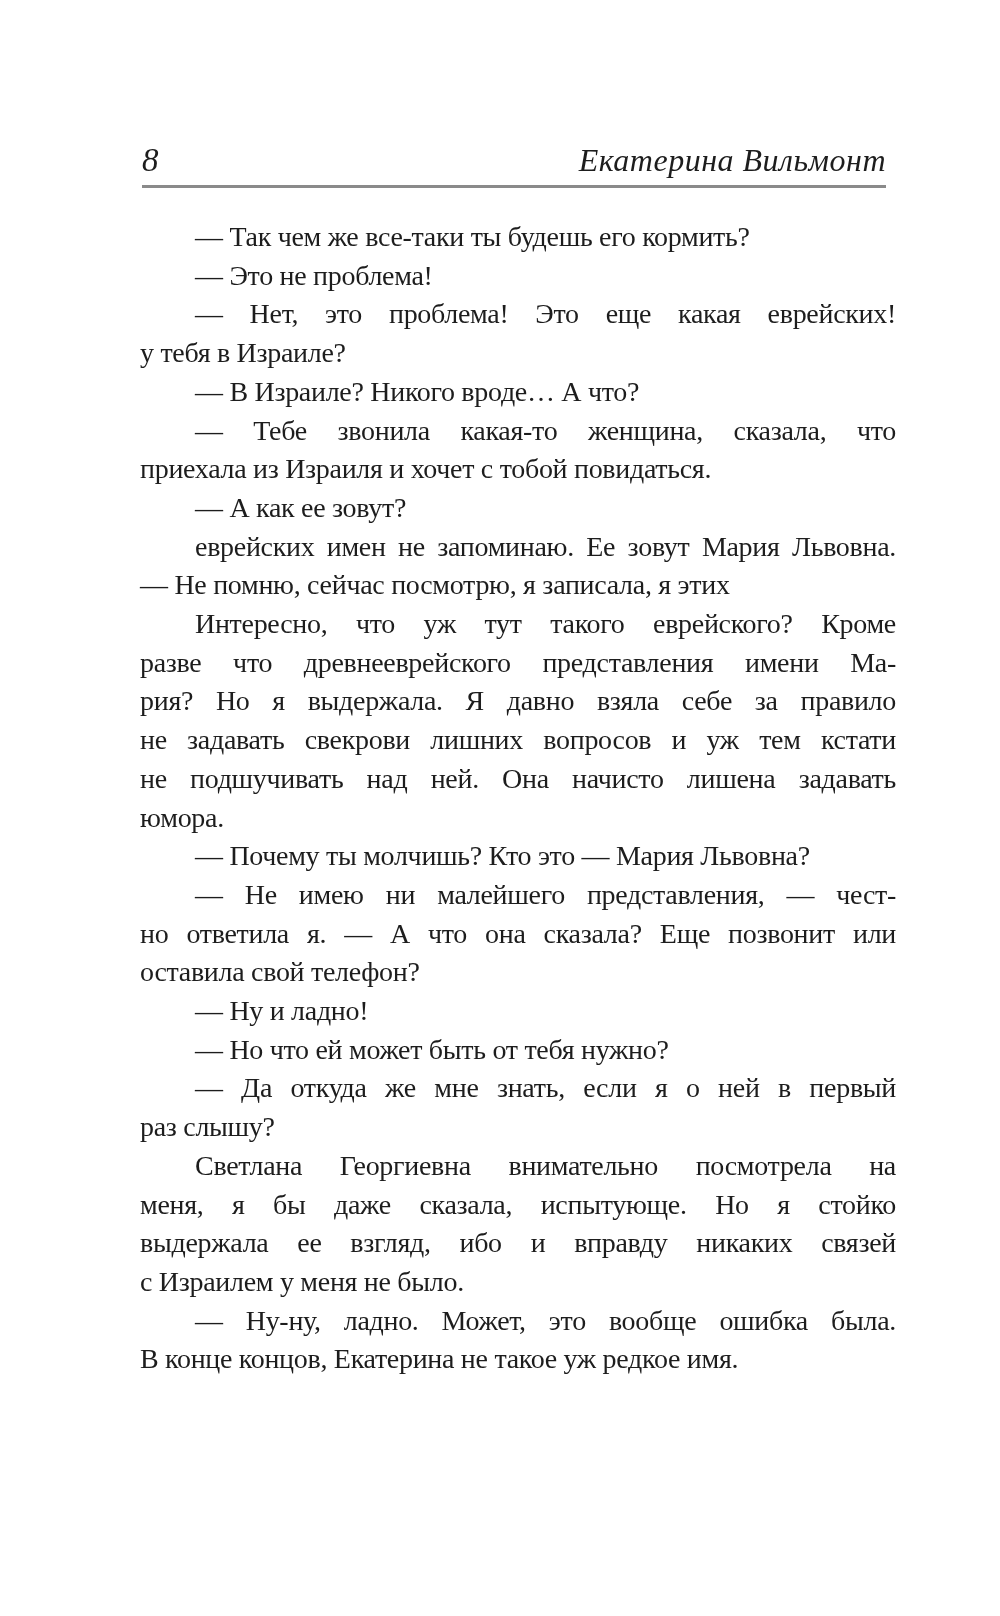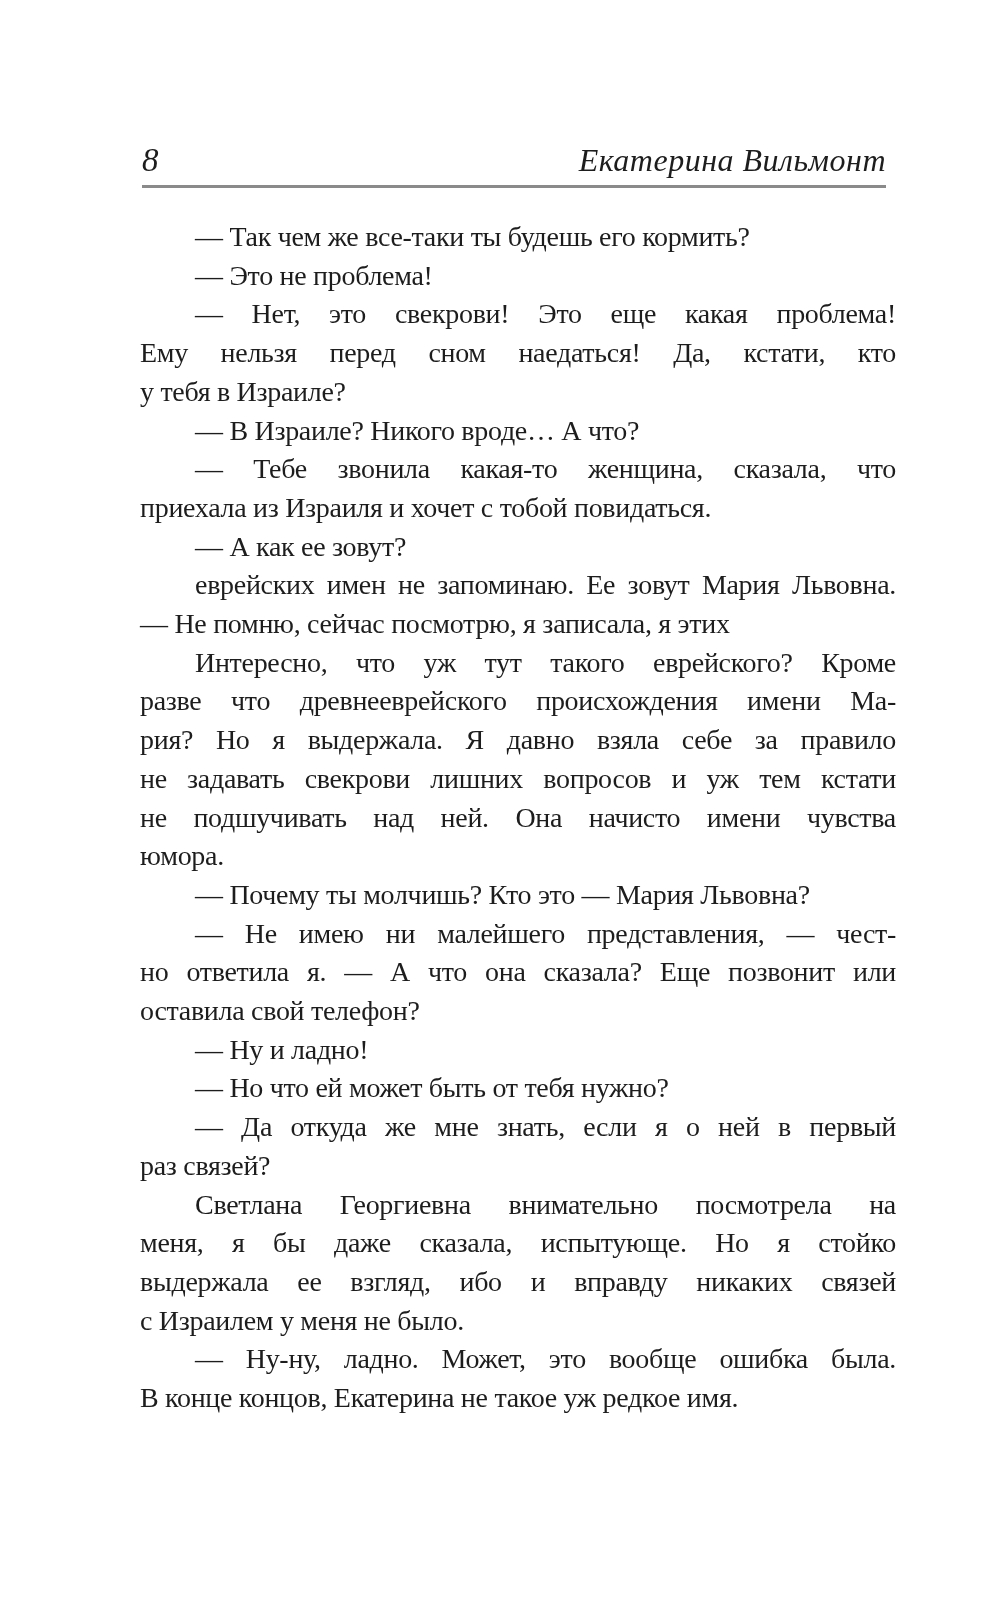--- a/index.html
+++ b/index.html
@@ -80,63 +80,62 @@
   </div>
   <div class="header-rule"></div>
   <div class="body-text" id="body-text">
       <div class="par">
         <div class="line">— Так чем же все-таки ты будешь его кормить?</div>
       </div>
       <div class="par">
         <div class="line">— Это не проблема!</div>
       </div>
       <div class="par">
-        <div class="line">— Нет, это свекрови! Это еще какая проблема!</div>
-        <div class="line">Ему нельзя перед сном наедаться! Да, кстати, кто</div>
+        <div class="line">— Нет, это проблема! Это еще какая еврейских!</div>
         <div class="line">у тебя в Израиле?</div>
       </div>
       <div class="par">
         <div class="line">— В Израиле? Никого вроде… А что?</div>
       </div>
       <div class="par">
         <div class="line">— Тебе звонила какая-то женщина, сказала, что</div>
         <div class="line">приехала из Израиля и хочет с тобой повидаться.</div>
       </div>
       <div class="par">
         <div class="line">— А как ее зовут?</div>
       </div>
       <div class="par">
         <div class="line">еврейских имен не запоминаю. Ее зовут Мария Львовна.</div>
         <div class="line">— Не помню, сейчас посмотрю, я записала, я этих</div>
       </div>
       <div class="par">
         <div class="line">Интересно, что уж тут такого еврейского? Кроме</div>
-        <div class="line">разве что древнееврейского происхождения имени Ма-</div>
+        <div class="line">разве что древнееврейского представления имени Ма-</div>
         <div class="line">рия? Но я выдержала. Я давно взяла себе за правило</div>
         <div class="line">не задавать свекрови лишних вопросов и уж тем кстати</div>
-        <div class="line">не подшучивать над ней. Она начисто имени чувства</div>
+        <div class="line">не подшучивать над ней. Она начисто лишена задавать</div>
         <div class="line">юмора.</div>
       </div>
       <div class="par">
         <div class="line">— Почему ты молчишь? Кто это — Мария Львовна?</div>
       </div>
       <div class="par">
         <div class="line">— Не имею ни малейшего представления, — чест-</div>
         <div class="line">но ответила я. — А что она сказала? Еще позвонит или</div>
         <div class="line">оставила свой телефон?</div>
       </div>
       <div class="par">
         <div class="line">— Ну и ладно!</div>
       </div>
       <div class="par">
         <div class="line">— Но что ей может быть от тебя нужно?</div>
       </div>
       <div class="par">
         <div class="line">— Да откуда же мне знать, если я о ней в первый</div>
-        <div class="line">раз связей?</div>
+        <div class="line">раз слышу?</div>
       </div>
       <div class="par">
         <div class="line">Светлана Георгиевна внимательно посмотрела на</div>
         <div class="line">меня, я бы даже сказала, испытующе. Но я стойко</div>
         <div class="line">выдержала ее взгляд, ибо и вправду никаких связей</div>
         <div class="line">с Израилем у меня не было.</div>
       </div>
       <div class="par">
         <div class="line">— Ну-ну, ладно. Может, это вообще ошибка была.</div>
         <div class="line">В конце концов, Екатерина не такое уж редкое имя.</div>

